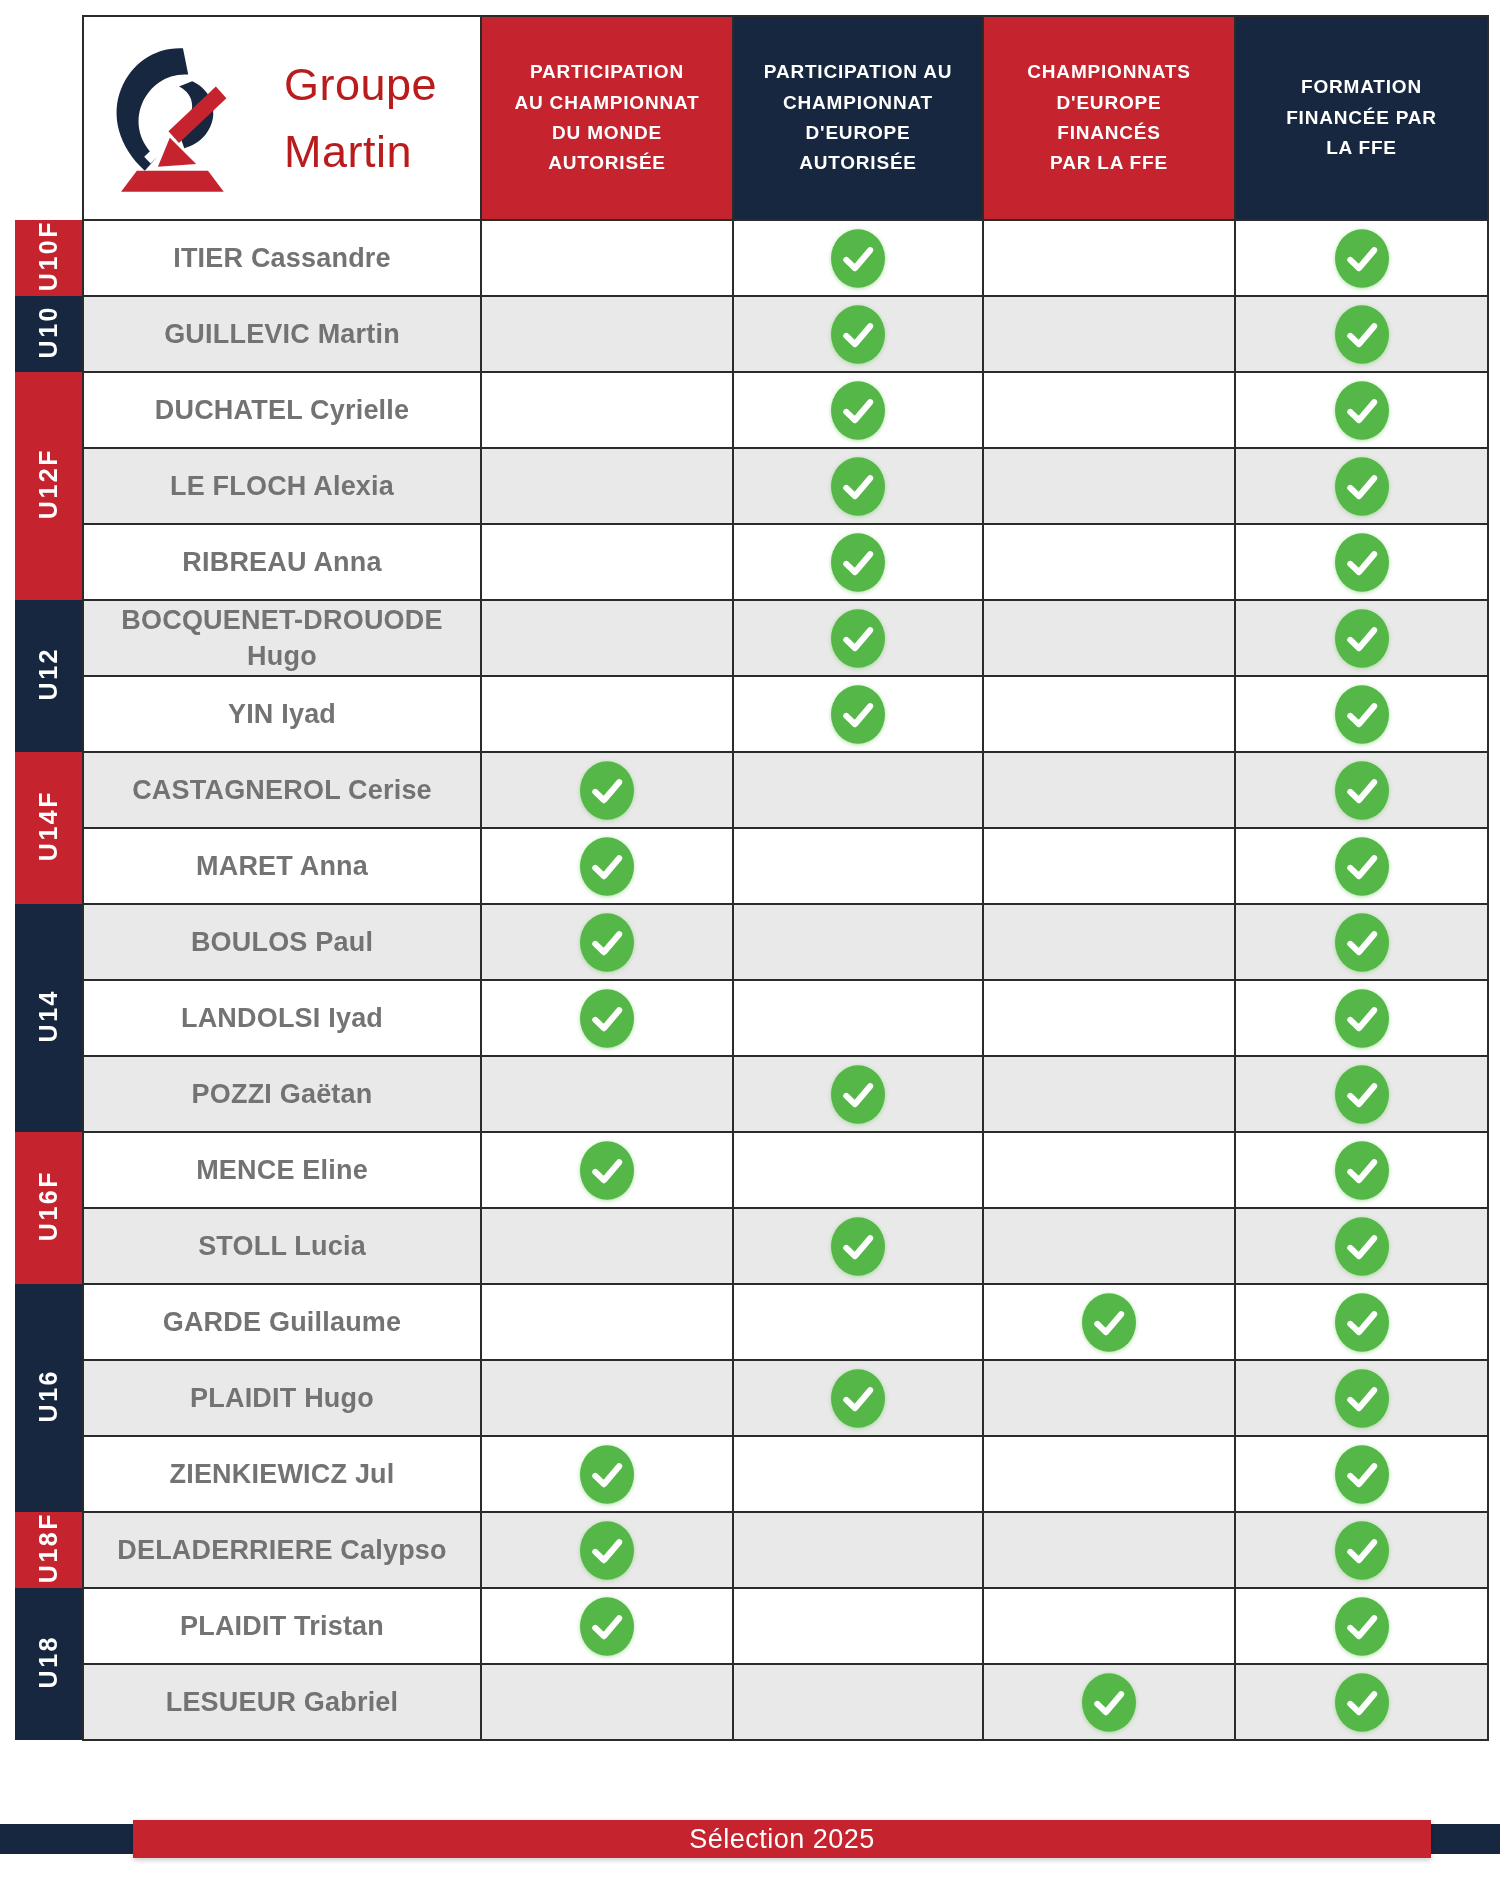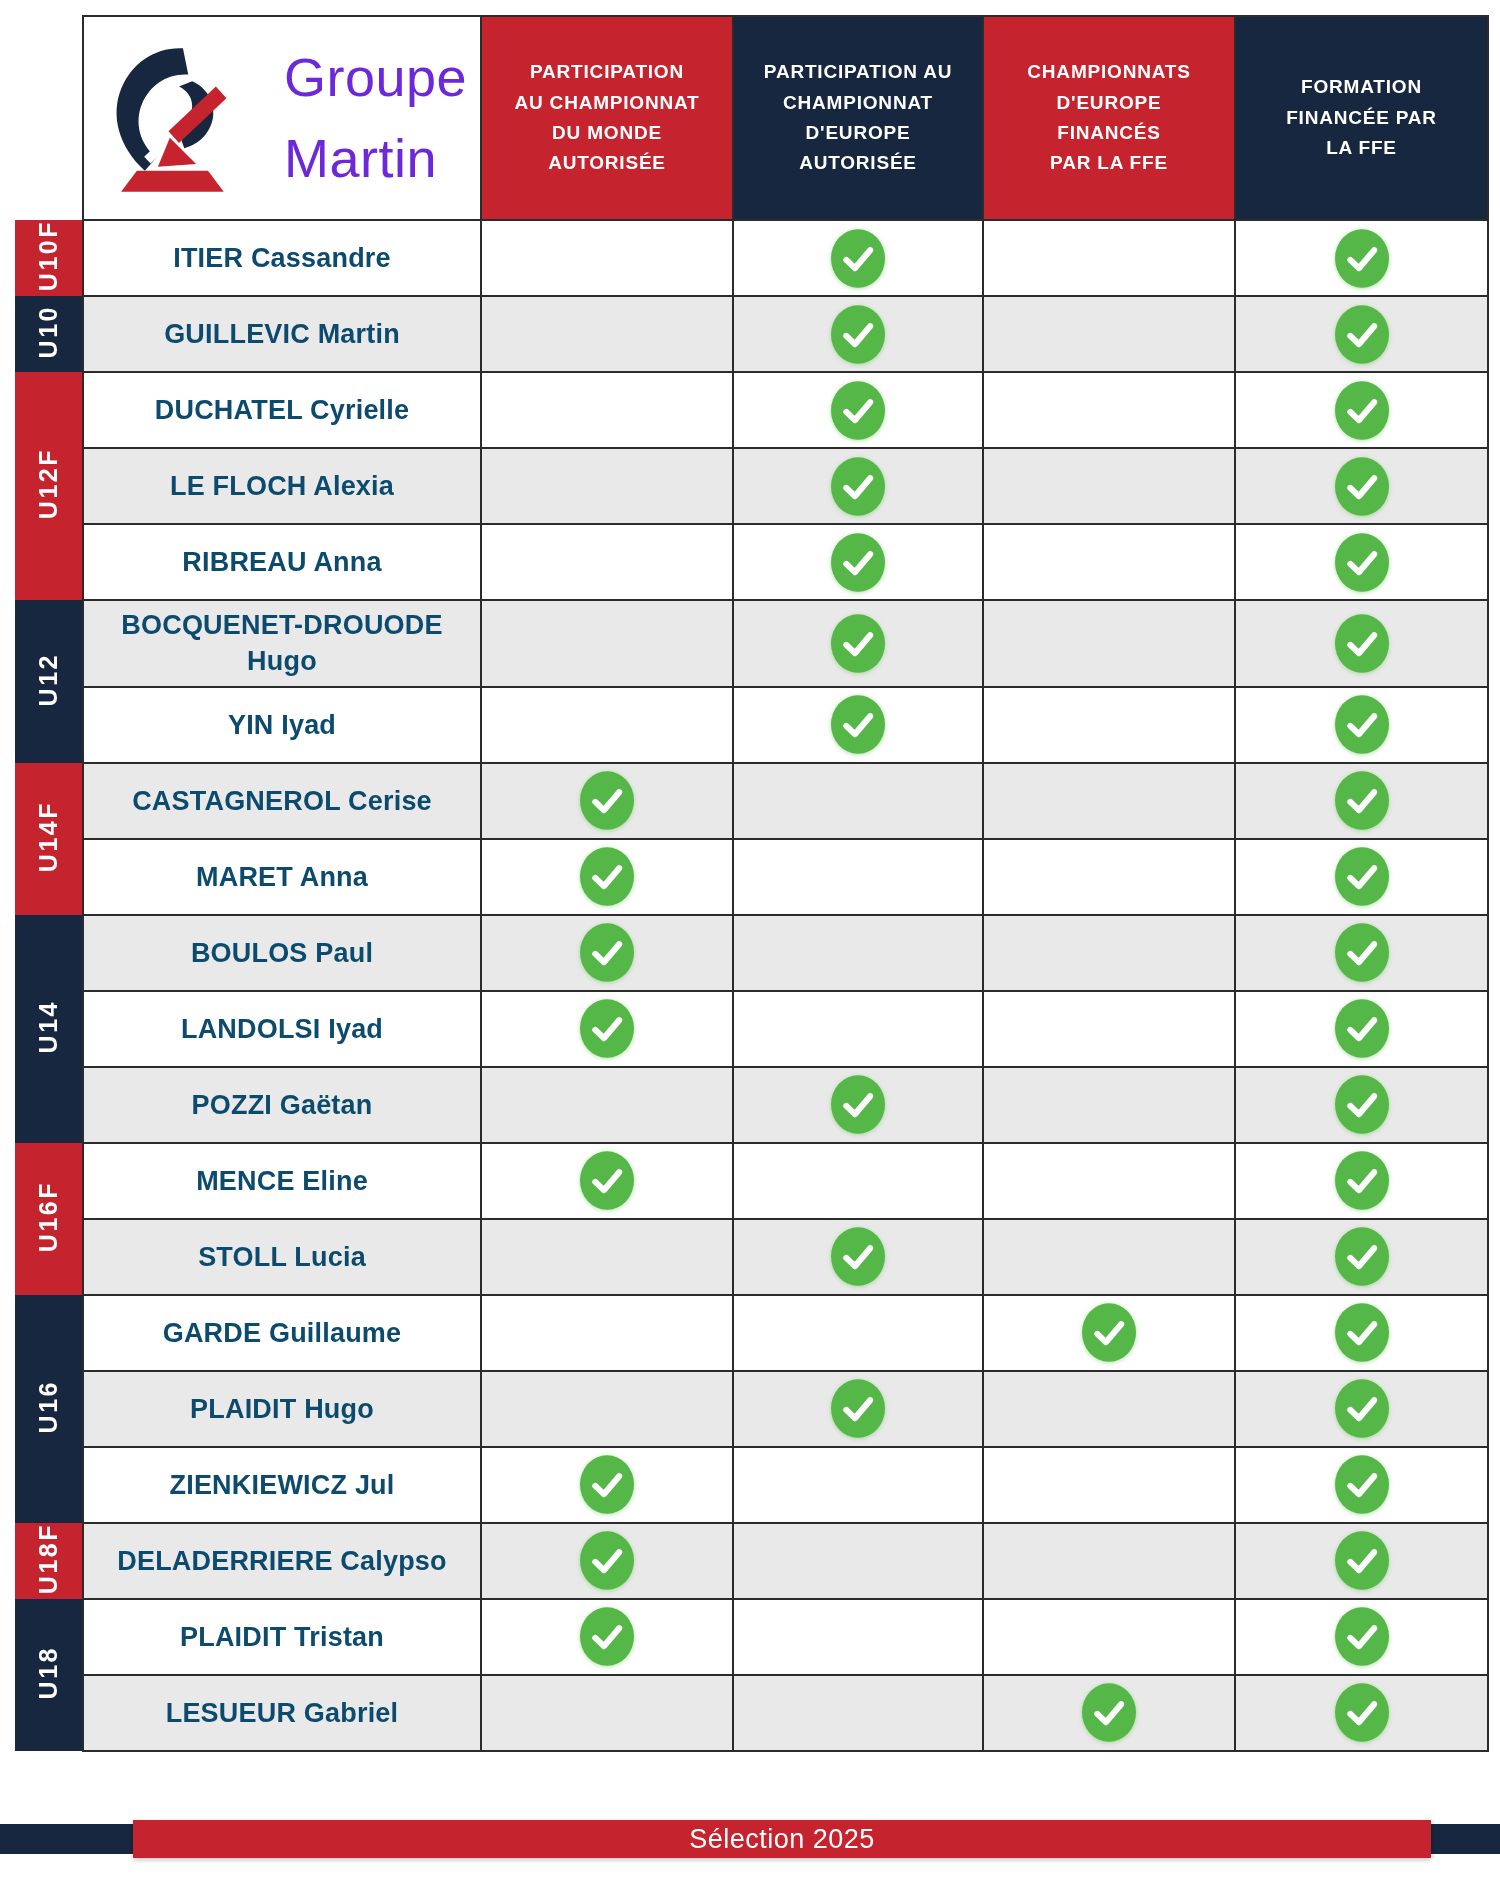--- a/index.html
+++ b/index.html
@@ -16,38 +16,38 @@
     border-collapse:collapse; table-layout:fixed;
   }
   .sel-table th, .sel-table td { border:2.5px solid var(--border); padding:0; }
   .sel-table td.corner, .sel-table td.cat { border:none; }
 
   tr.head-row { height:204px; }
   td.corner { background:#ffffff; }
   td.logo-cell { background:#ffffff; vertical-align:middle; }
   .logo-wrap { display:flex; align-items:center; gap:26px; padding:8px 4px 8px 16px; }
   .logo-svg { width:158px; height:158px; flex:0 0 auto; }
-  .title { font-size:54px; font-weight:500; color:#6d28d9; line-height:1.5; letter-spacing:0.5px; }
+  .title { font-size:45px; font-weight:500; color:#b91c1c; line-height:1.5; letter-spacing:0.5px; }
 
   th.col-head {
     color:#ffffff; font-size:19px; font-weight:600; letter-spacing:0.8px;
     line-height:1.6; text-align:center; vertical-align:middle; white-space:pre-line;
     padding:4px 8px;
   }
   .red  { background:var(--red); }
   .navy { background:var(--navy); }
 
   tbody tr { height:76px; }
   td.name, td.check { background:#ffffff; }
   tr.alt td.name, tr.alt td.check { background:var(--row-alt); }
 
   td.name {
     text-align:center; vertical-align:middle;
-    font-size:27px; font-weight:600; color:#0c4a6e; letter-spacing:0.2px;
-    line-height:1.35; padding:6px 18px;
+    font-size:27px; font-weight:600; color:#737373; letter-spacing:0.2px;
+    line-height:1.35; padding:0 18px;
   }
   td.check { text-align:center; vertical-align:middle; }
   svg.check-icon { width:54px; height:59px; display:block; margin:0 auto;
     filter:drop-shadow(0 1px 2px rgba(110,200,90,0.55)); }
   svg.check-icon ellipse { fill:var(--green); }
 
   td.cat { vertical-align:middle; text-align:center; }
   .cat-label {
     display:inline-block; writing-mode:vertical-rl; transform:rotate(180deg);
     color:#ffffff; font-size:25px; font-weight:700; letter-spacing:2.5px;

